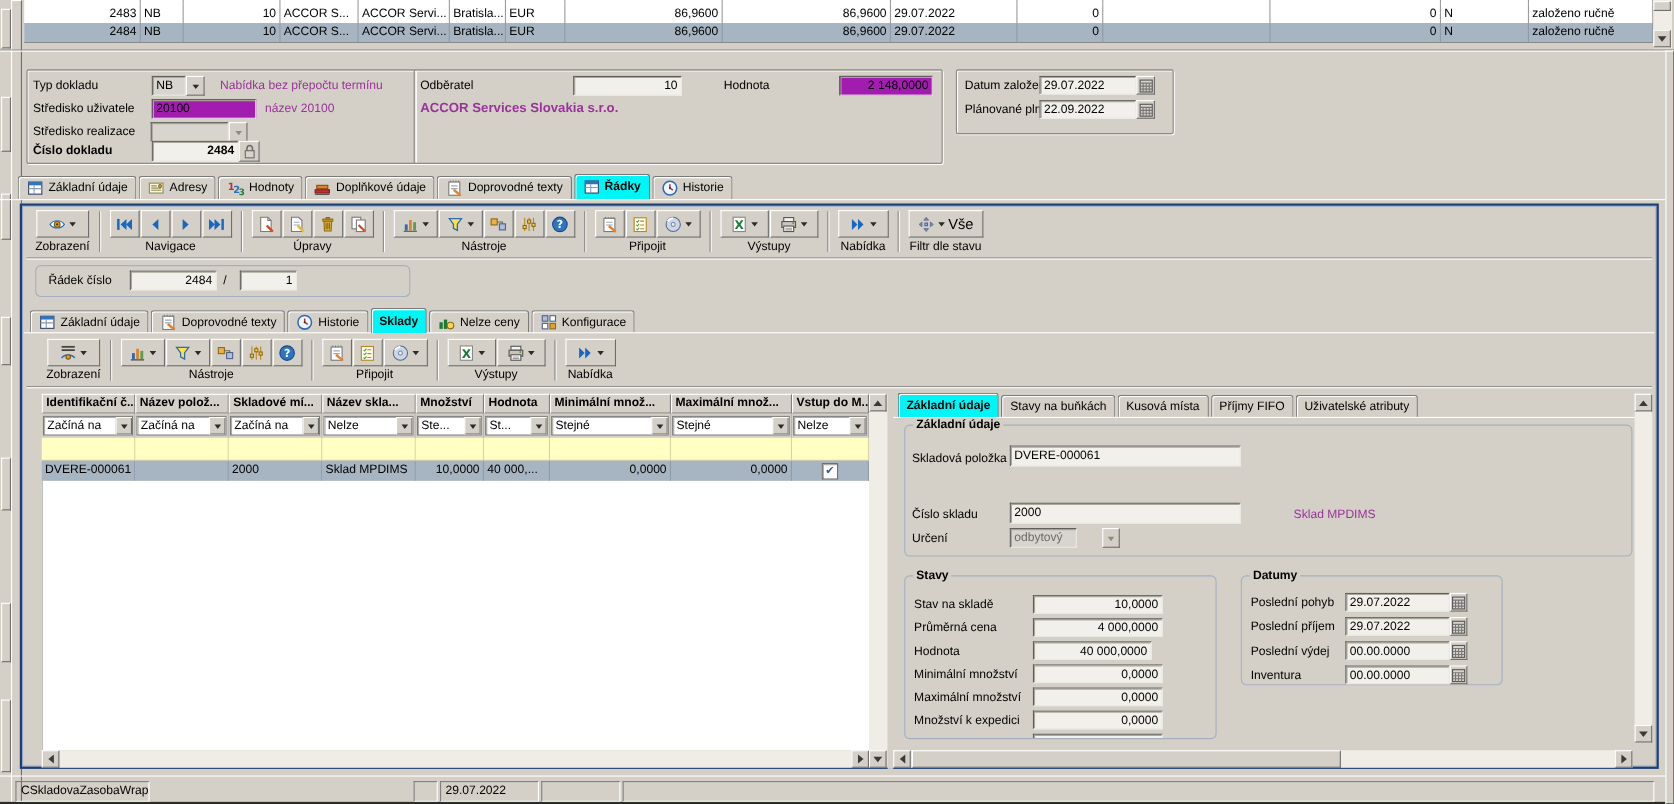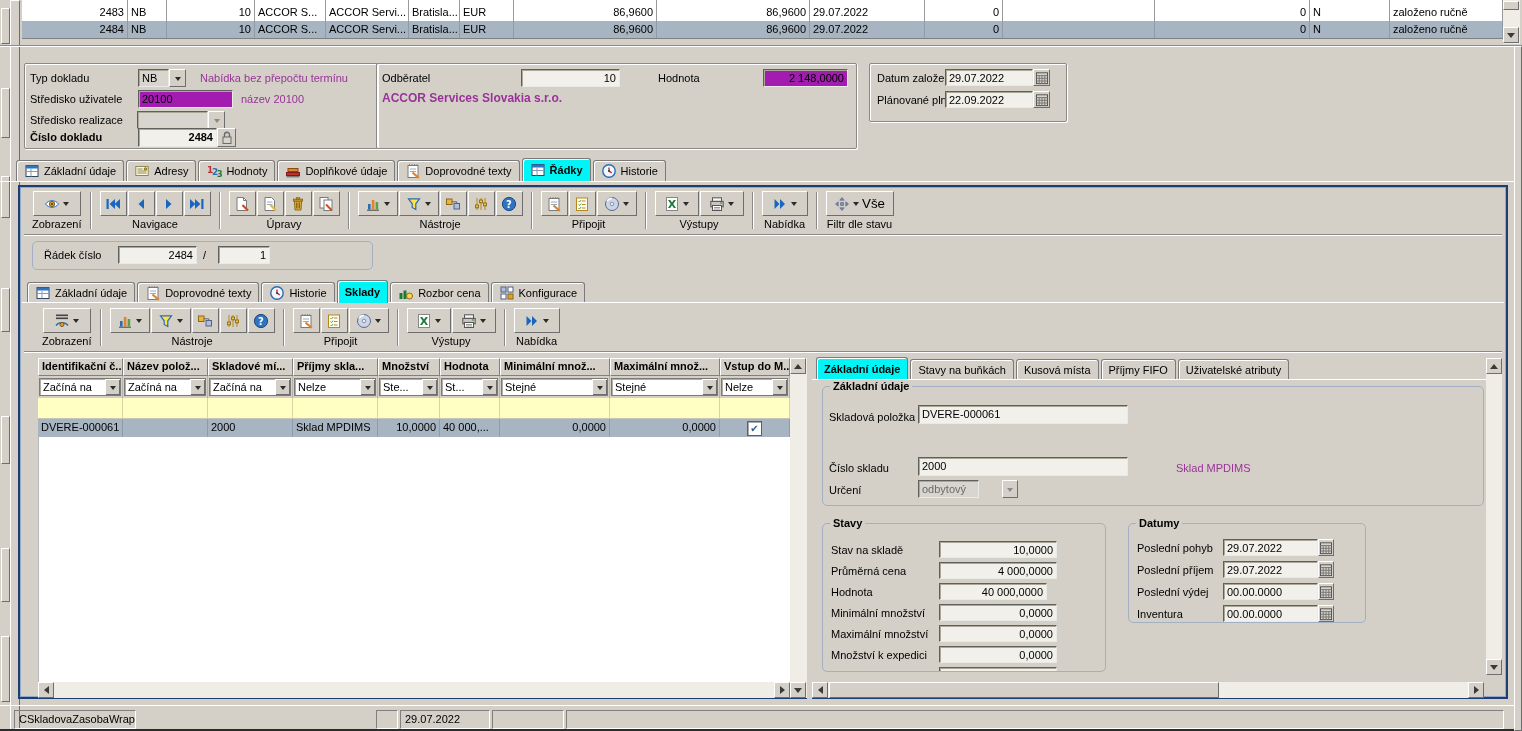--- a/index.html
+++ b/index.html
@@ -568,21 +568,21 @@
         <span>Sklady</span>
       </div>
     <div class="tab">
         <span class="ic">
           <svg viewBox="0 0 16 16" width="16" height="16" xmlns="http://www.w3.org/2000/svg">
             <rect x="1.5" y="8" width="3" height="6" fill="#1c7a37"></rect>
             <rect x="5.5" y="5.5" width="3" height="8.5" fill="#1c7a37"></rect>
             <circle cx="11.5" cy="11" r="3" fill="#ffd34d" stroke="#8a6a14"></circle>
           </svg>
         </span>
-        <span>Rozbor cena</span>
+        <span>Nelze ceny</span>
       </div>
     <div class="tab">
         <span class="ic">
           <svg viewBox="0 0 16 16" width="16" height="16" xmlns="http://www.w3.org/2000/svg">
             <rect x="2" y="2" width="5" height="5" fill="#aebedd" stroke="#51628a"></rect>
             <rect x="9" y="2" width="5" height="5" fill="#fff" stroke="#51628a"></rect>
             <rect x="2" y="9" width="5" height="5" fill="#fff" stroke="#51628a"></rect>
             <rect x="9" y="9" width="5" height="5" fill="#e0a32e" stroke="#8a6a14"></rect>
           </svg>
         </span>
@@ -739,21 +739,21 @@
     </div>
   </div>
   <div class="groove" style="left:24px;top:351px;width:1478px"></div>
 
   <div class="abs" style="left:38px;top:437px;width:752px;height:245px;background:#fff;border-left:1px solid #b8b8b8"></div>
 
   <div class="trowf" style="left:38px;top:358px">
     <div class="hc" style="width:85px">Identifikační č...</div>
     <div class="hc" style="width:85px">Název polož...</div>
     <div class="hc" style="width:85px">Skladové mí...</div>
-    <div class="hc" style="width:85px">Příjmy skla...</div>
+    <div class="hc" style="width:85px">Název skla...</div>
     <div class="hc" style="width:62px">Množství</div>
     <div class="hc" style="width:60px">Hodnota</div>
     <div class="hc" style="width:110px">Minimální množ...</div>
     <div class="hc" style="width:110px">Maximální množ...</div>
     <div class="hc" style="width:70px">Vstup do M...</div>
   </div>
 
   <div class="trowf" style="left:38px;top:376px">
     <div class="frc" style="width:85px">
         <div class="fco">

